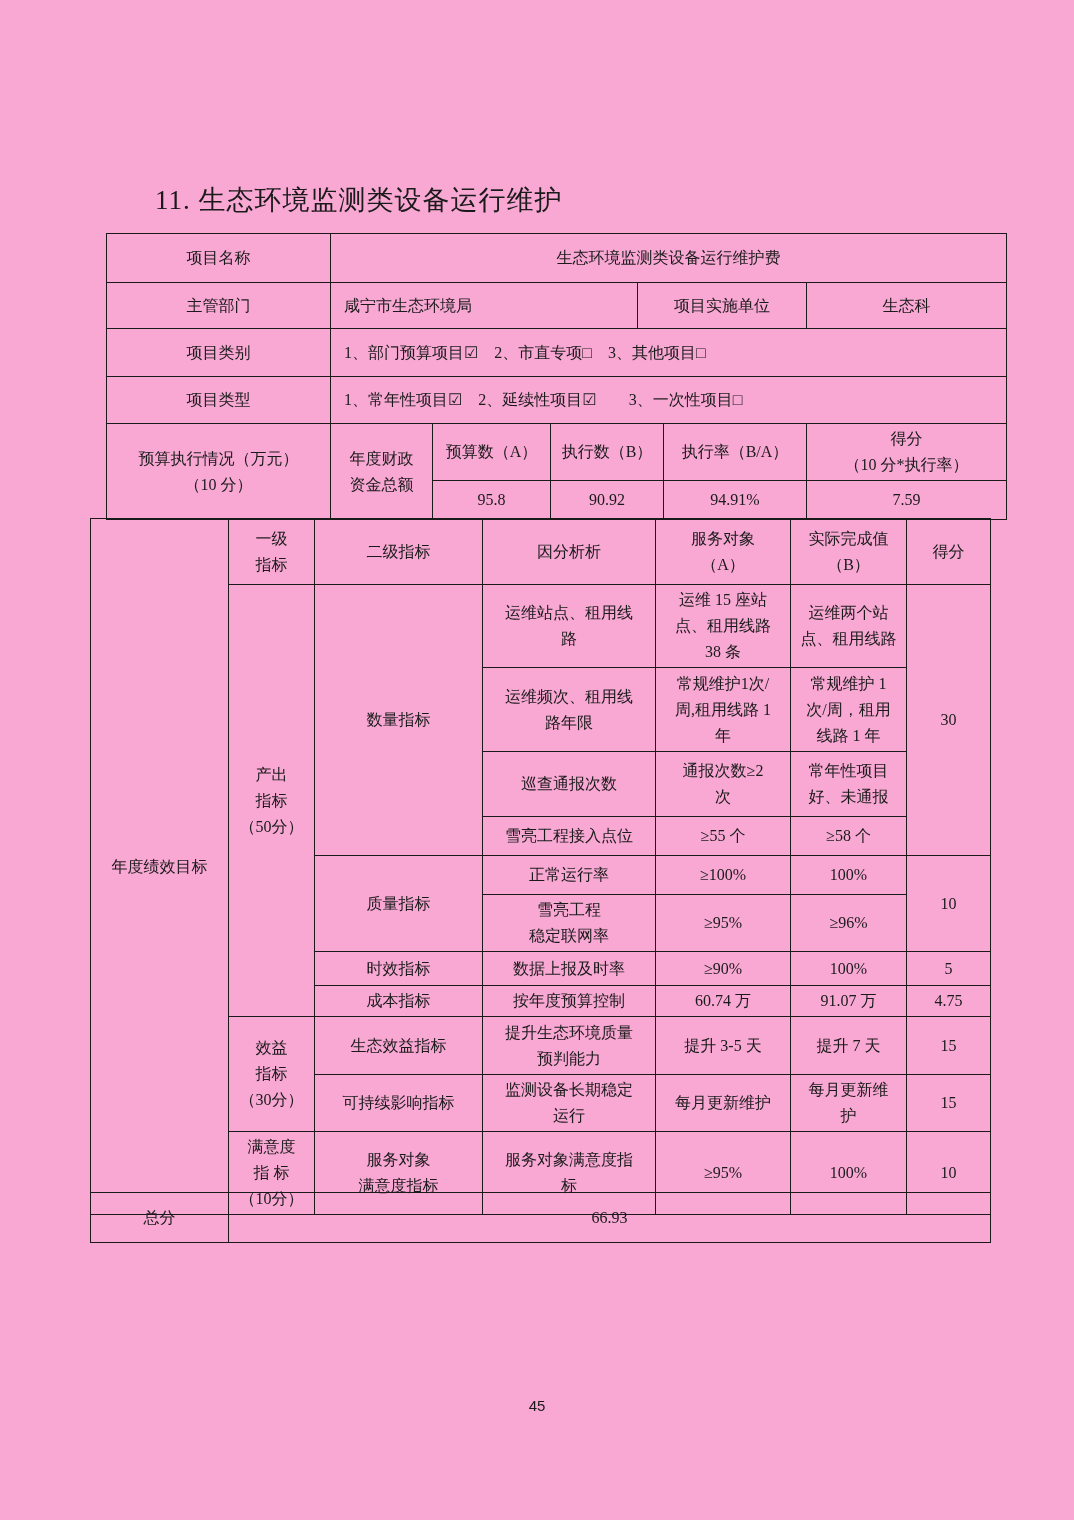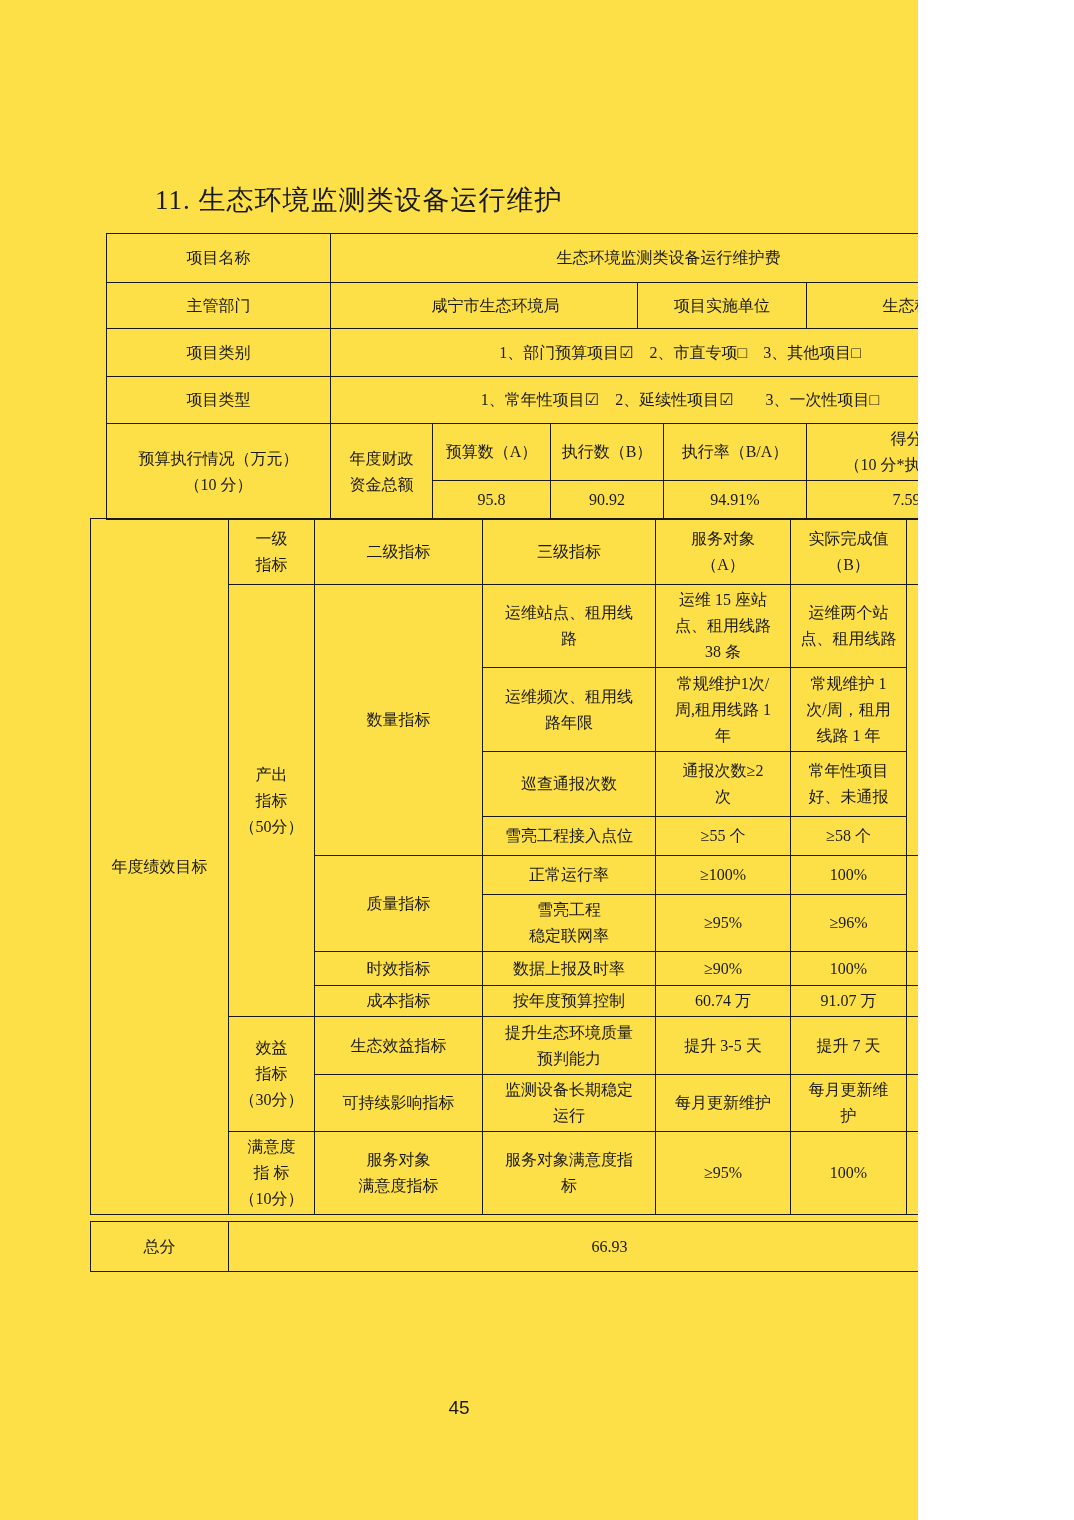--- a/index.html
+++ b/index.html
@@ -4,23 +4,23 @@
 <style>
   * { box-sizing: border-box; }
   html, body {
     margin: 0; padding: 0;
     background: #ffffff;
     font-family: "Liberation Serif", "DejaVu Serif", serif;
     color: #1a1a1a;
   }
   .page {
     position: relative;
-    width: 918px;
+    width: 1074px;
     height: 1520px;
-    background: #fde047;
+    background: #f9a8d4;
     overflow: hidden;
   }
   .doc-title {
     position: absolute;
     left: 155px;
     top: 182px;
     margin: 0;
     font-size: 27px;
     font-weight: 400;
     letter-spacing: 1px;
@@ -38,29 +38,29 @@
     text-align: center;
     vertical-align: middle;
     font-size: 16px;
     line-height: 26px;
     padding: 2px 5px;
     white-space: pre-line;
     overflow: hidden;
   }
   #table-info { top: 233px; margin-left: 16px; }
   #table-perf { top: 518px; }
-  #table-summary { top: 1221px; }
-  td.left { text-align: center; padding-left: 28px; }
+  #table-summary { top: 1192px; }
+  td.left { text-align: left; padding-left: 13px; }
   .page-number {
     position: absolute;
     left: 0; right: 0;
     top: 1397px;
     text-align: center;
     font-family: "Liberation Sans", "DejaVu Sans", sans-serif;
-    font-size: 19px;
+    font-size: 15px;
   }
 </style>
 </head>
 <body>
 
 <div class="page">
 
   <h1 class="doc-title">11. 生态环境监测类设备运行维护</h1>
 
   <table id="table-info">
@@ -121,21 +121,21 @@
         <col style="width:135px">
         <col style="width:116px">
         <col style="width:84px">
     </colgroup>
     <tbody>
         <tr style="height:66px">
       <td rowspan="13">年度绩效目标</td>
       <td>一级
 指标</td>
       <td>二级指标</td>
-      <td>三级指标</td>
+      <td>因分析析</td>
       <td>服务对象
 （A）</td>
       <td>实际完成值
 （B）</td>
       <td>得分</td>
     </tr>
     <tr style="height:83px">
       <td rowspan="8">产出
 指标
 （50分）</td>

